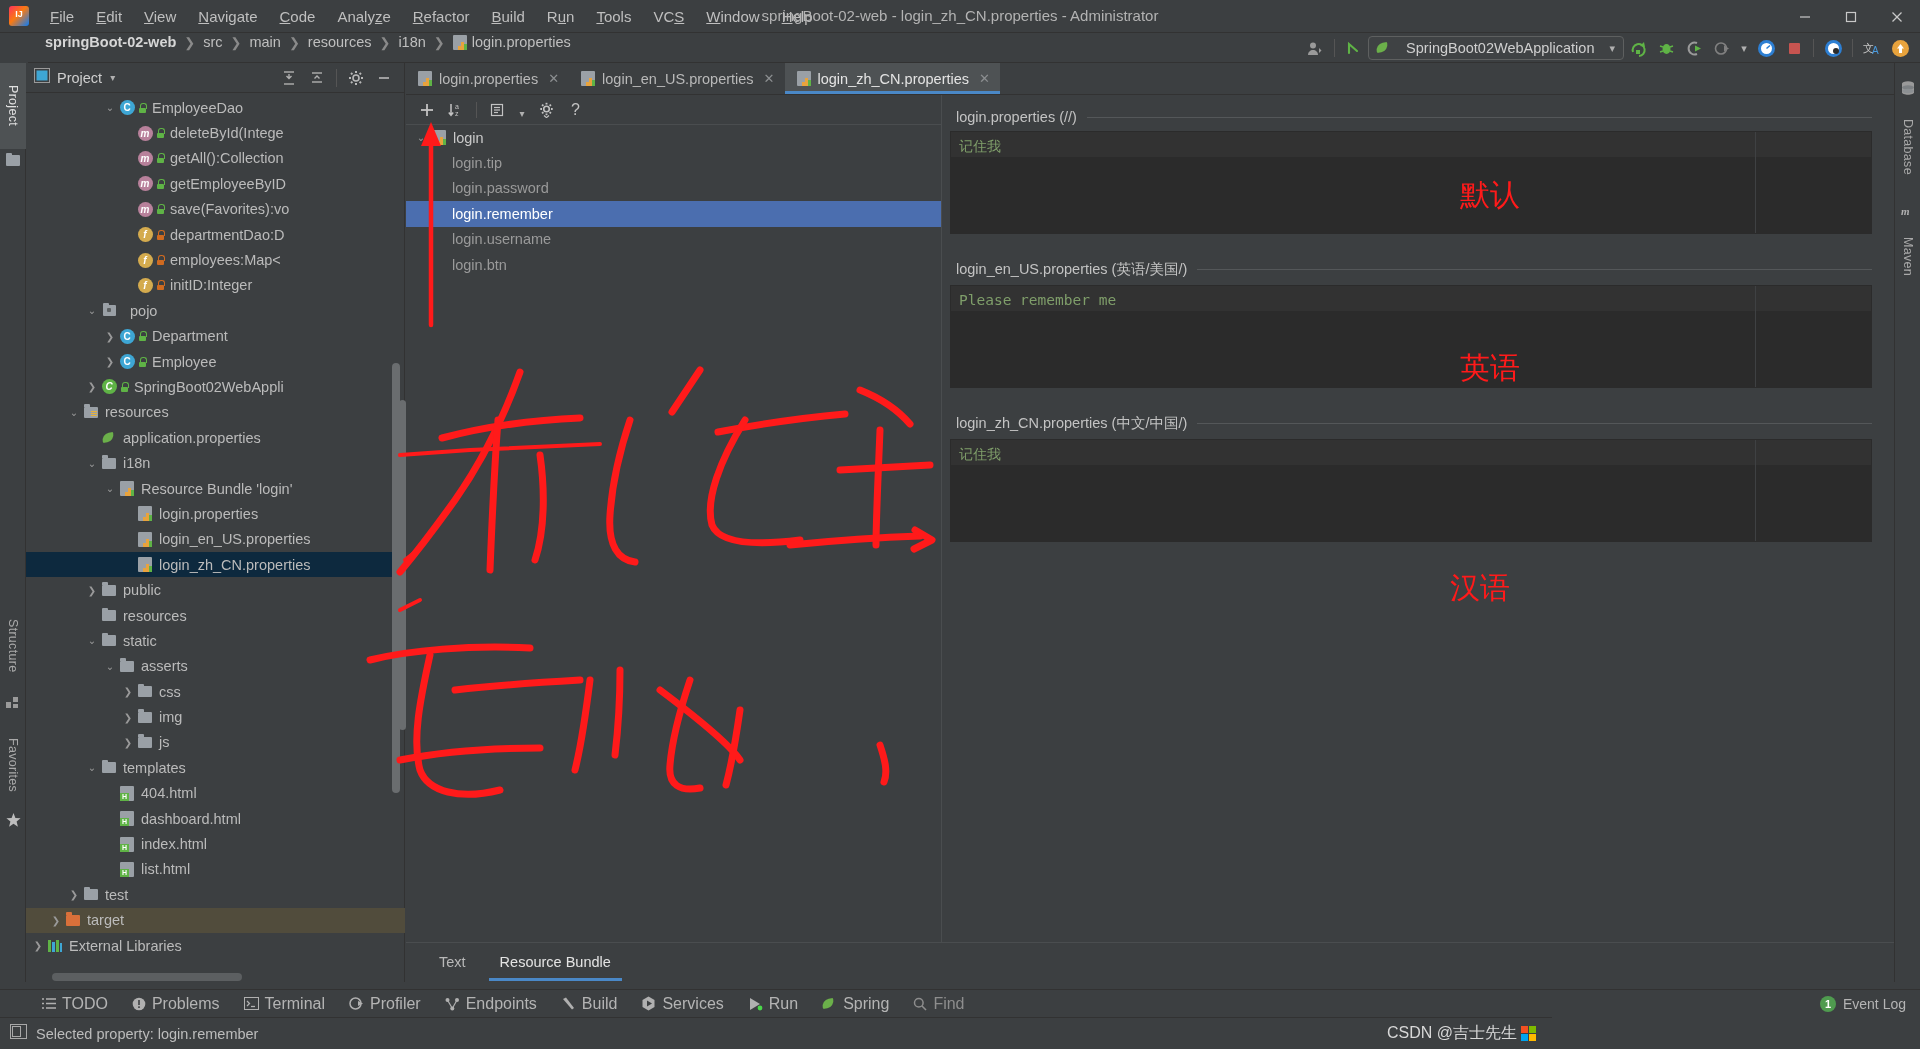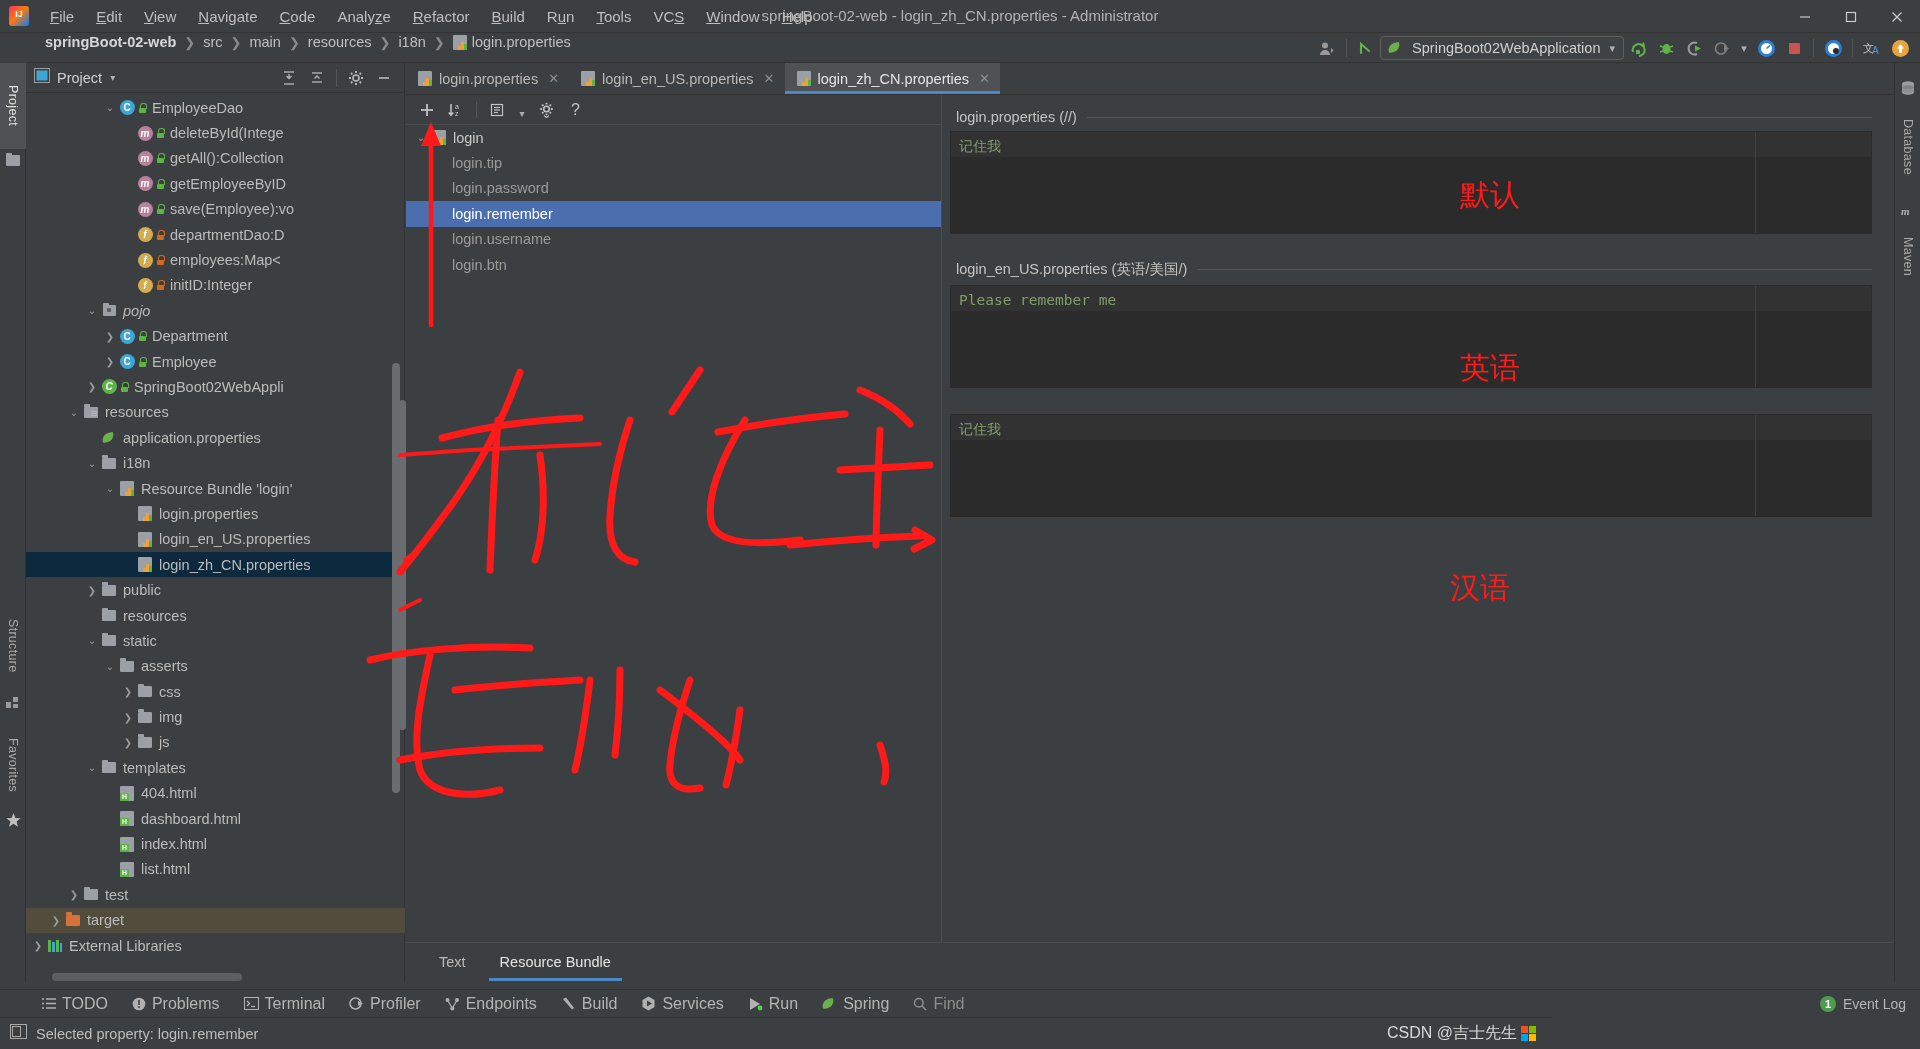--- a/index.html
+++ b/index.html
@@ -61,21 +61,21 @@
   .crumb.bold{ font-weight:bold; color:#d6d6d6; }
   .crumb-sep{ color:#8a8a8a; font-size:13px; margin:0 5px; }
   .navright{ position:absolute; right:6px; top:0; height:30px;
              display:flex; align-items:center; gap:0; }
   .tb-btn{
     width:28px; height:26px; display:flex; align-items:center; justify-content:center;
     border-radius:3px; color:#b8b8b8;
   }
   .tb-sep{ width:1px; height:18px; background:#555; margin:0 5px; }
   .runconfig{
-    display:flex; align-items:center; gap:9px; height:24px;
+    display:flex; align-items:center; gap:15px; height:24px;
     border:1px solid #5e6060; border-radius:4px; padding:0 8px 0 7px;
     font-size:14.5px; color:#cfcfcf; background:#3f4244;
   }
 
   
   .leftstrip{
     position:absolute; left:0; top:63px; width:26px; height:919px;
     background:#3c3f41; border-right:1px solid #323232;
   }
   .vtab{
@@ -590,21 +590,21 @@
           <span class="lock green"></span>
           <span style="margin-left: 5px;">getEmployeeByID</span>
         </div>
         <div class="trow">
           <span style="width: 94px; flex: 0 0 auto;"></span>
           <span class="tarrow"></span>
           <span class="tico">
             <span class="ico-circ m">m</span>
           </span>
           <span class="lock green"></span>
-          <span style="margin-left: 5px;">save(Employee):vo</span>
+          <span style="margin-left: 5px;">save(Favorites):vo</span>
         </div>
         <div class="trow">
           <span style="width: 94px; flex: 0 0 auto;"></span>
           <span class="tarrow"></span>
           <span class="tico">
             <span class="ico-circ f">f</span>
           </span>
           <span class="lock orange"></span>
           <span style="margin-left: 5px;">departmentDao:D</span>
         </div>
@@ -625,21 +625,21 @@
           </span>
           <span class="lock orange"></span>
           <span style="margin-left: 5px;">initID:Integer</span>
         </div>
         <div class="trow">
           <span style="width: 58px; flex: 0 0 auto;"></span>
           <span class="tarrow">⌄</span>
           <span class="tico">
             <span class="ico-pkg"></span>
           </span>
-          <span style="margin-left: 5px; font-style: italic;">pojo</span>
+          <span style="margin-left: 12px;">pojo</span>
         </div>
         <div class="trow">
           <span style="width: 76px; flex: 0 0 auto;"></span>
           <span class="tarrow">❯</span>
           <span class="tico">
             <span class="ico-circ c">C</span>
           </span>
           <span class="lock green"></span>
           <span style="margin-left: 5px;">Department</span>
         </div>
@@ -961,20 +961,24 @@
               <span class="lbl">login_en_US.properties (英语/美国/)</span>
               <span class="line"></span>
             </div>
             <div class="veditor">
               <div class="vhighlight"></div>
               <div class="vtext" style="position: relative;">Please remember me</div>
               <div class="vsplit" style="right: 115px;"></div>
             </div>
           </div>
           <div class="valbox">
+            <div class="vhead">
+              <span class="lbl">login_zh_CN.properties (中文/中国/)</span>
+              <span class="line"></span>
+            </div>
             <div class="veditor">
               <div class="vhighlight"></div>
               <div class="vtext cn" style="position: relative;">记住我</div>
               <div class="vsplit" style="right: 115px;"></div>
             </div>
           </div>
         </div>
     </div>
 
     <div class="editorbottom">

